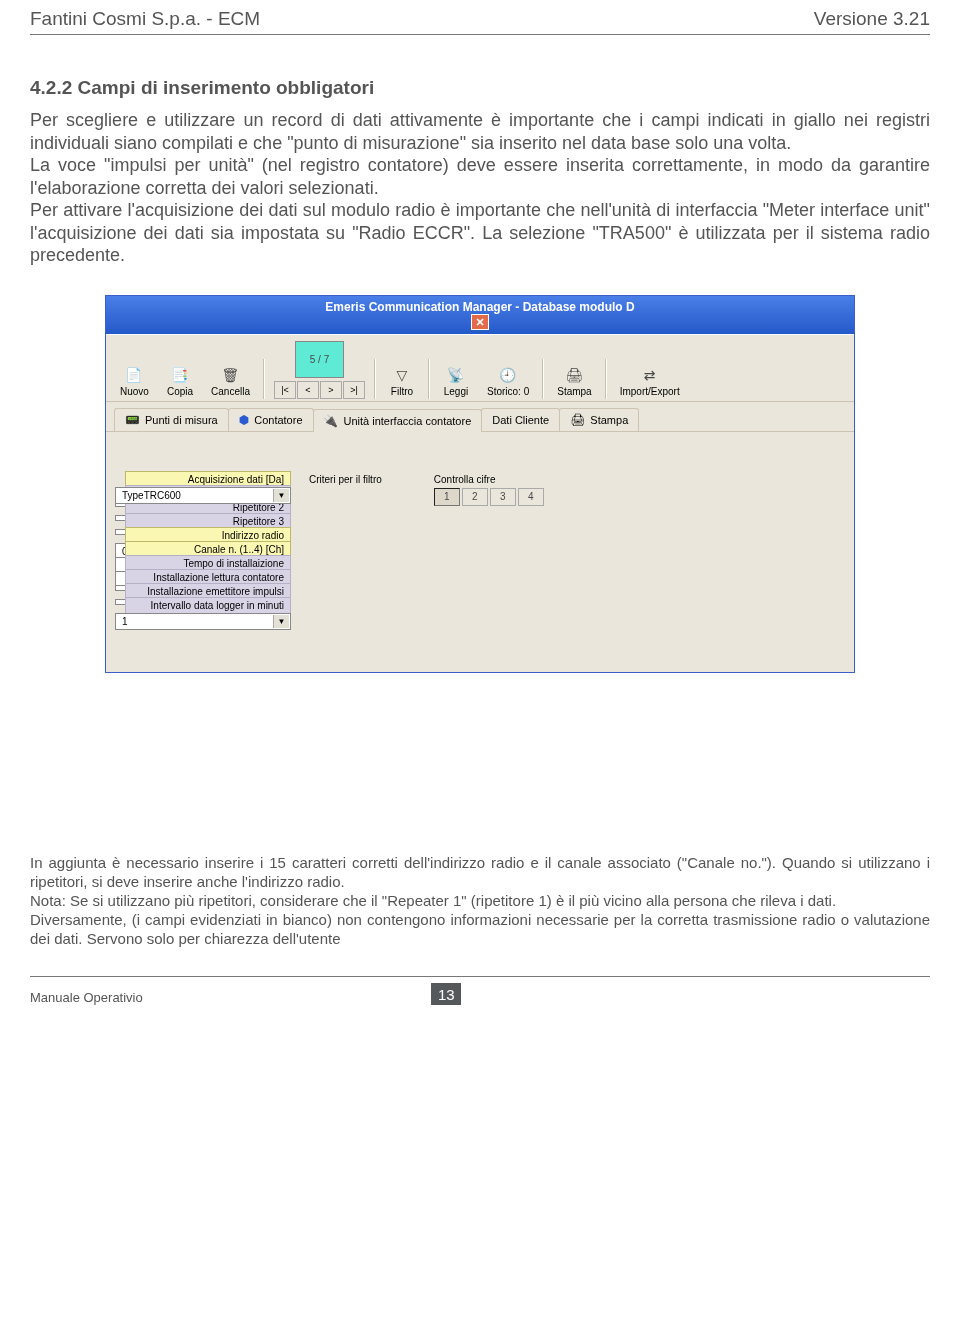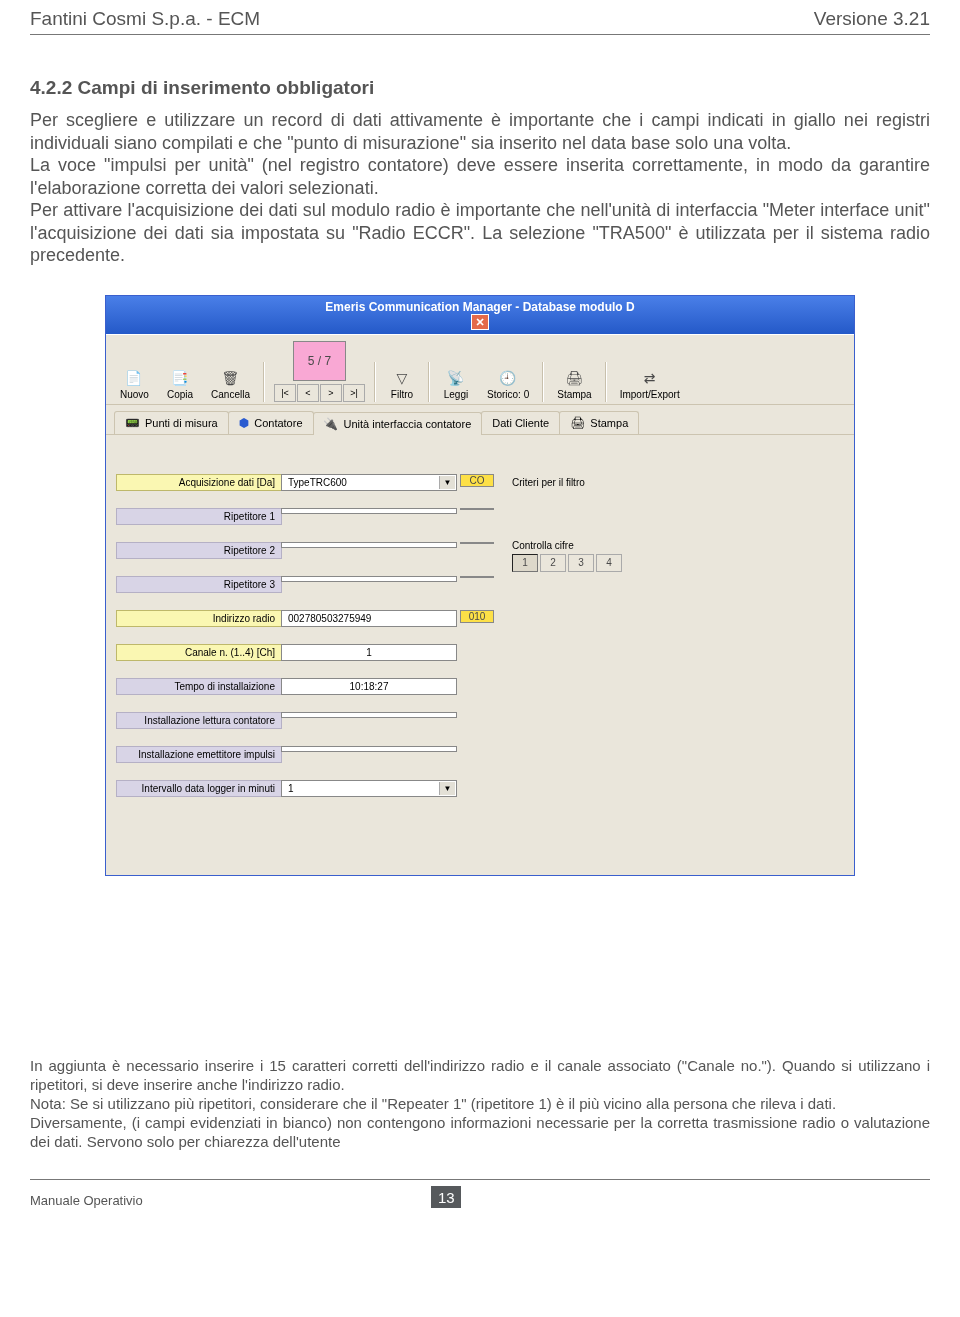--- a/index.html
+++ b/index.html
@@ -76,21 +76,21 @@
   .tool-btn {
     display: flex; flex-direction: column; align-items: center;
     padding: 2px 8px 2px;
     min-width: 42px;
   }
   .tool-btn .ico { width: 20px; height: 18px; display:flex;align-items:center;justify-content:center;font-size:14px; margin-bottom:2px; }
   .tool-btn .lbl { font-size: 10px; color: #000; }
   .sep { width: 2px; height: 40px; border-left:1px solid #c8c0ac; border-right:1px solid #fff; margin: 0 3px; }
 
   .nav-box { display:flex; flex-direction:column; align-items:center; padding: 0 4px; }
-  .nav-counter { background:#f9a8d4; border:1px solid #888; padding:12px 14px; font-size:12px; margin-bottom:3px;}
+  .nav-counter { background:#5eead4; border:1px solid #888; padding:12px 14px; font-size:10px; margin-bottom:3px;}
   .nav-btns { display:flex; gap:1px; }
   .nav-btns button { width:22px;height:18px;font-size:9px;background:#eae6db;border:1px solid #aaa; }
 
   .tab-strip {
     background: #eae6db;
     padding: 6px 8px 0;
     display:flex;
     gap: 0;
     border-bottom: 1px solid #ccc4b0;
   }
@@ -108,21 +108,21 @@
   .tab.active { background:#eae6db; position:relative; top:1px; }
   .tab .tico { font-size:12px; }
 
   .form-area {
     background: #eae6db;
     padding: 40px 10px 60px;
     display: flex;
     gap: 18px;
   }
   .form-grid { }
-  .form-row { display:flex; height:34px; align-items:flex-start; }
+  .form-row { display:flex; height:14px; align-items:flex-end;flex-direction:column; }
   .form-label {
     width: 166px;
     background: #d8d4e6;
     border: 1px solid #b5b0c5;
     padding: 2px 6px;
     font-size: 10px;
     color:#000;
     display:flex;align-items:center;justify-content:flex-end;
     margin-top:-1px;
   }
@@ -143,21 +143,21 @@
     position:absolute; right:1px; top:1px; bottom:1px; width:16px;
     background:#e3e0d6; border-left:1px solid #aaa;
     display:flex;align-items:center;justify-content:center;font-size:8px;
   }
   .small-col {
     width: 34px;
     background:#fde047; border:1px solid #888;
     margin-left:3px; margin-top:-1px;
     font-size:10px; display:flex;align-items:center;justify-content:center;
   }
-  .side-col { display:flex;flex-direction:column; gap:52px; padding-top:2px;}
+  .side-col { display:flex;flex-direction:row; gap:52px; padding-top:2px;}
   .side-label { font-size:10px; color:#000; }
   .cifre-btns { display:flex; gap:2px; margin-top:3px;}
   .cifre-btns .cb { width:26px;height:18px;border:1px solid #aaa;background:#eae6db;display:flex;align-items:center;justify-content:center;font-size:10px; }
   .cifre-btns .cb.sunken { border:1px inset #777; background:#ddd8ca; }
 
   .bottom-text { margin-top: 180px; }
   .bottom-text p { font-size:15px;color:#555;line-height:1.28;text-align:justify; }
 
   .footer-sep { border-top:1px solid #777; margin-top:28px; }
   .footer-row { display:flex;justify-content:space-between;align-items:flex-end; padding:6px 0 14px; }

